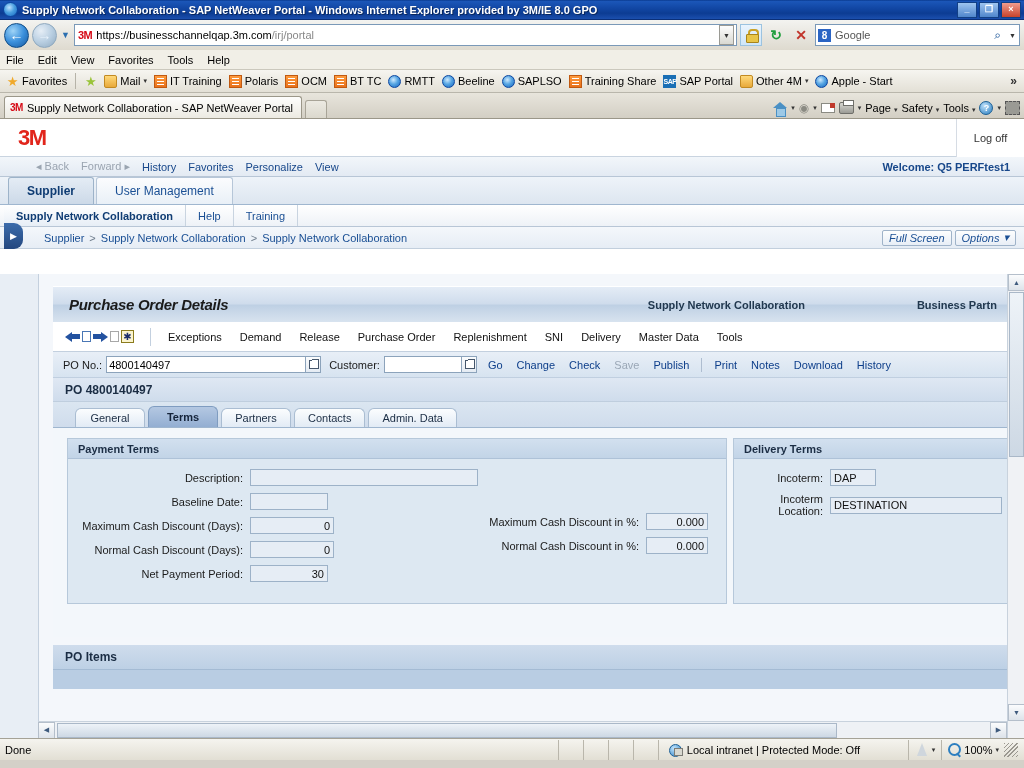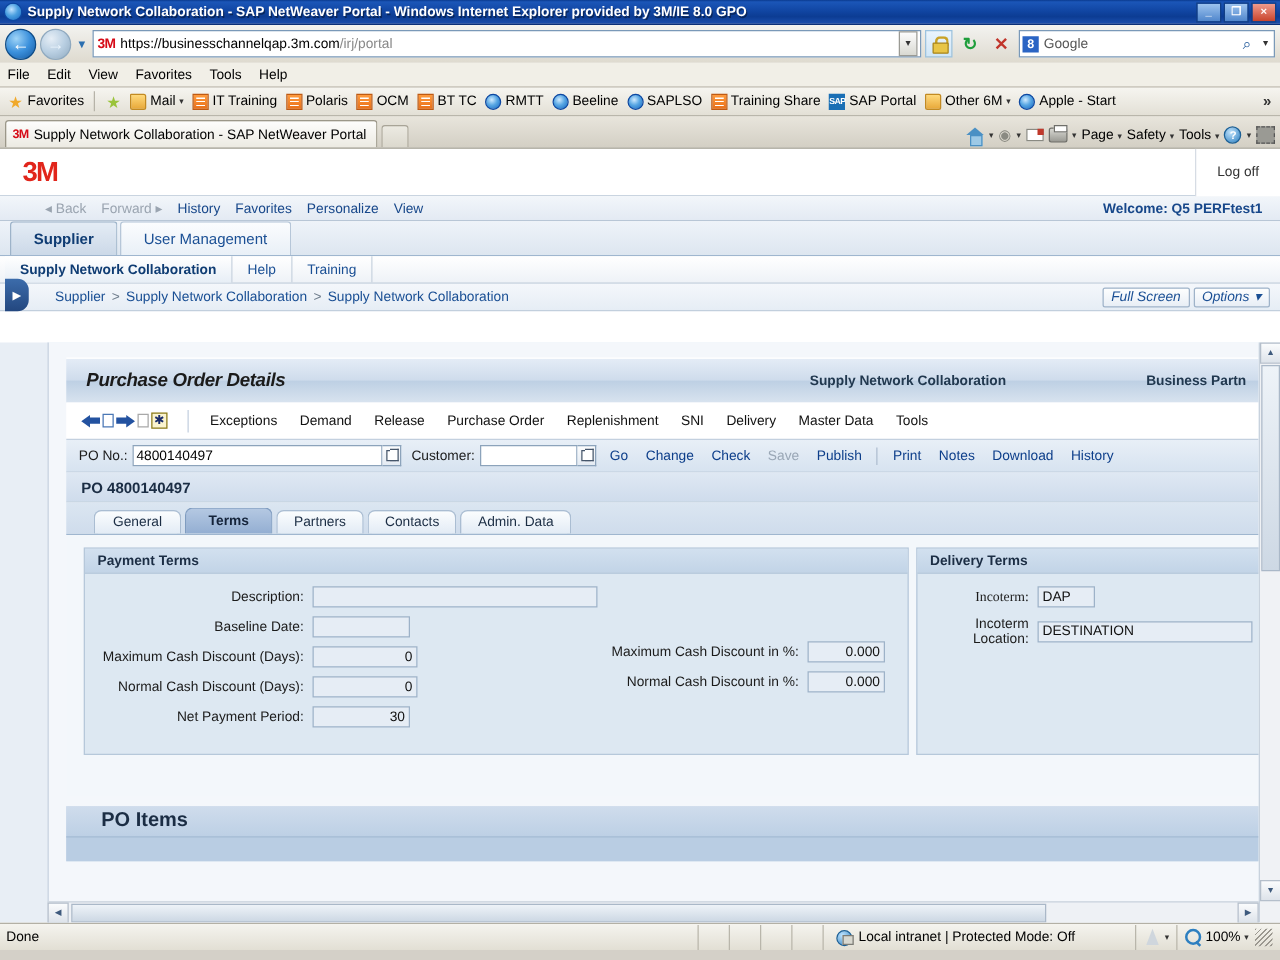--- a/index.html
+++ b/index.html
@@ -392,22 +392,22 @@
   }
   .fval.num { justify-content: flex-end; }
 
   
   #po-items {
     margin-left: 14px; margin-top: 8px;
     background: #cfdcec;
   }
   #po-items .ptitle {
     height: 24px; background: linear-gradient(to bottom,#cfdcec,#bdd0e5);
-    display: flex; align-items: center; padding-left: 28px;
-    font-size: 16px; font-weight: bold; color: #1b2d44;
+    display: flex; align-items: center; padding-left: 12px;
+    font-size: 12px; font-weight: bold; color: #1b2d44;
   }
   #po-items .tblstrip {
     height: 20px; background: #b9cde3; border-top: 1px solid #a4bbd4;
     display: flex; align-items: center;
   }
 
   
   #iview-vscroll {
     position: absolute; right: 0; top: 0; width: 17px; bottom: 0;
     background: #f0f2f5; border-left: 1px solid #c8d2dd;
@@ -563,21 +563,21 @@
       <span class="fav-item">
         <span class="ico orange"></span>
         <span>Training Share</span>
       </span>
       <span class="fav-item">
         <span class="ico sap">SAP</span>
         <span>SAP Portal</span>
       </span>
       <span class="fav-item">
         <span class="ico folder"></span>
-        <span>Other 6M</span>
+        <span>Other 4M</span>
         <span class="caret">▾</span>
       </span>
       <span class="fav-item">
         <span class="ico ieblue"></span>
         <span>Apple - Start</span>
       </span>
     </span>
   <span class="chev-more">»</span>
 </div>
 
@@ -759,21 +759,21 @@
                   </div>
               </div>
             </div>
           </div>
 
           <div class="panel" style="width:290px;">
             <div class="ptitle">Delivery Terms</div>
             <div class="pbody">
               <div id="dt-fields">
                   <div class="frow">
-                    <span class="flabel" style="width: 96px; font-family: Liberation Serif, serif;">Incoterm:</span>
+                    <span class="flabel" style="width: 96px;">Incoterm:</span>
                     <span class="fval" style="width: 46px;">DAP</span>
                   </div>
                   <div class="frow">
                     <span class="flabel" style="width: 96px;">Incoterm Location:</span>
                     <span class="fval" style="width: 172px;">DESTINATION</span>
                   </div>
                 </div>
             </div>
           </div>
 

